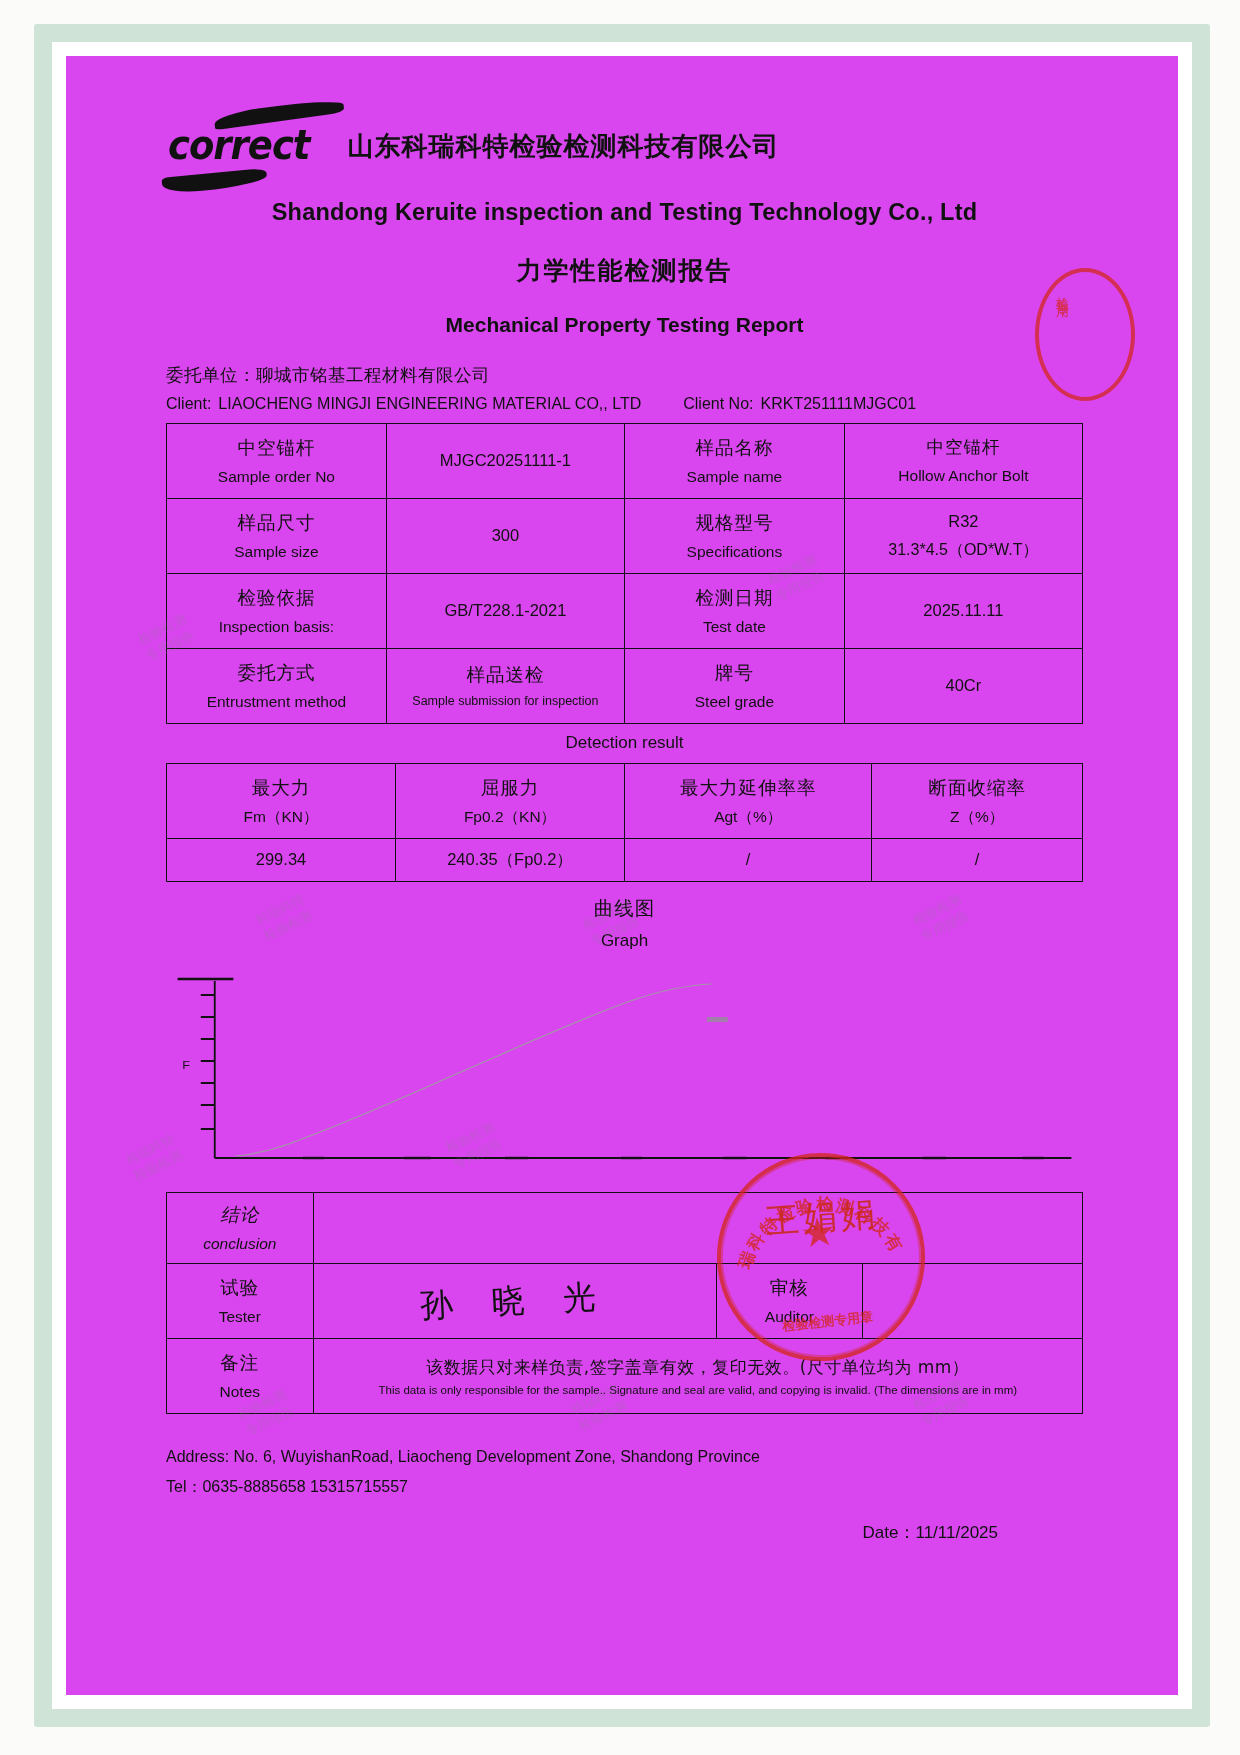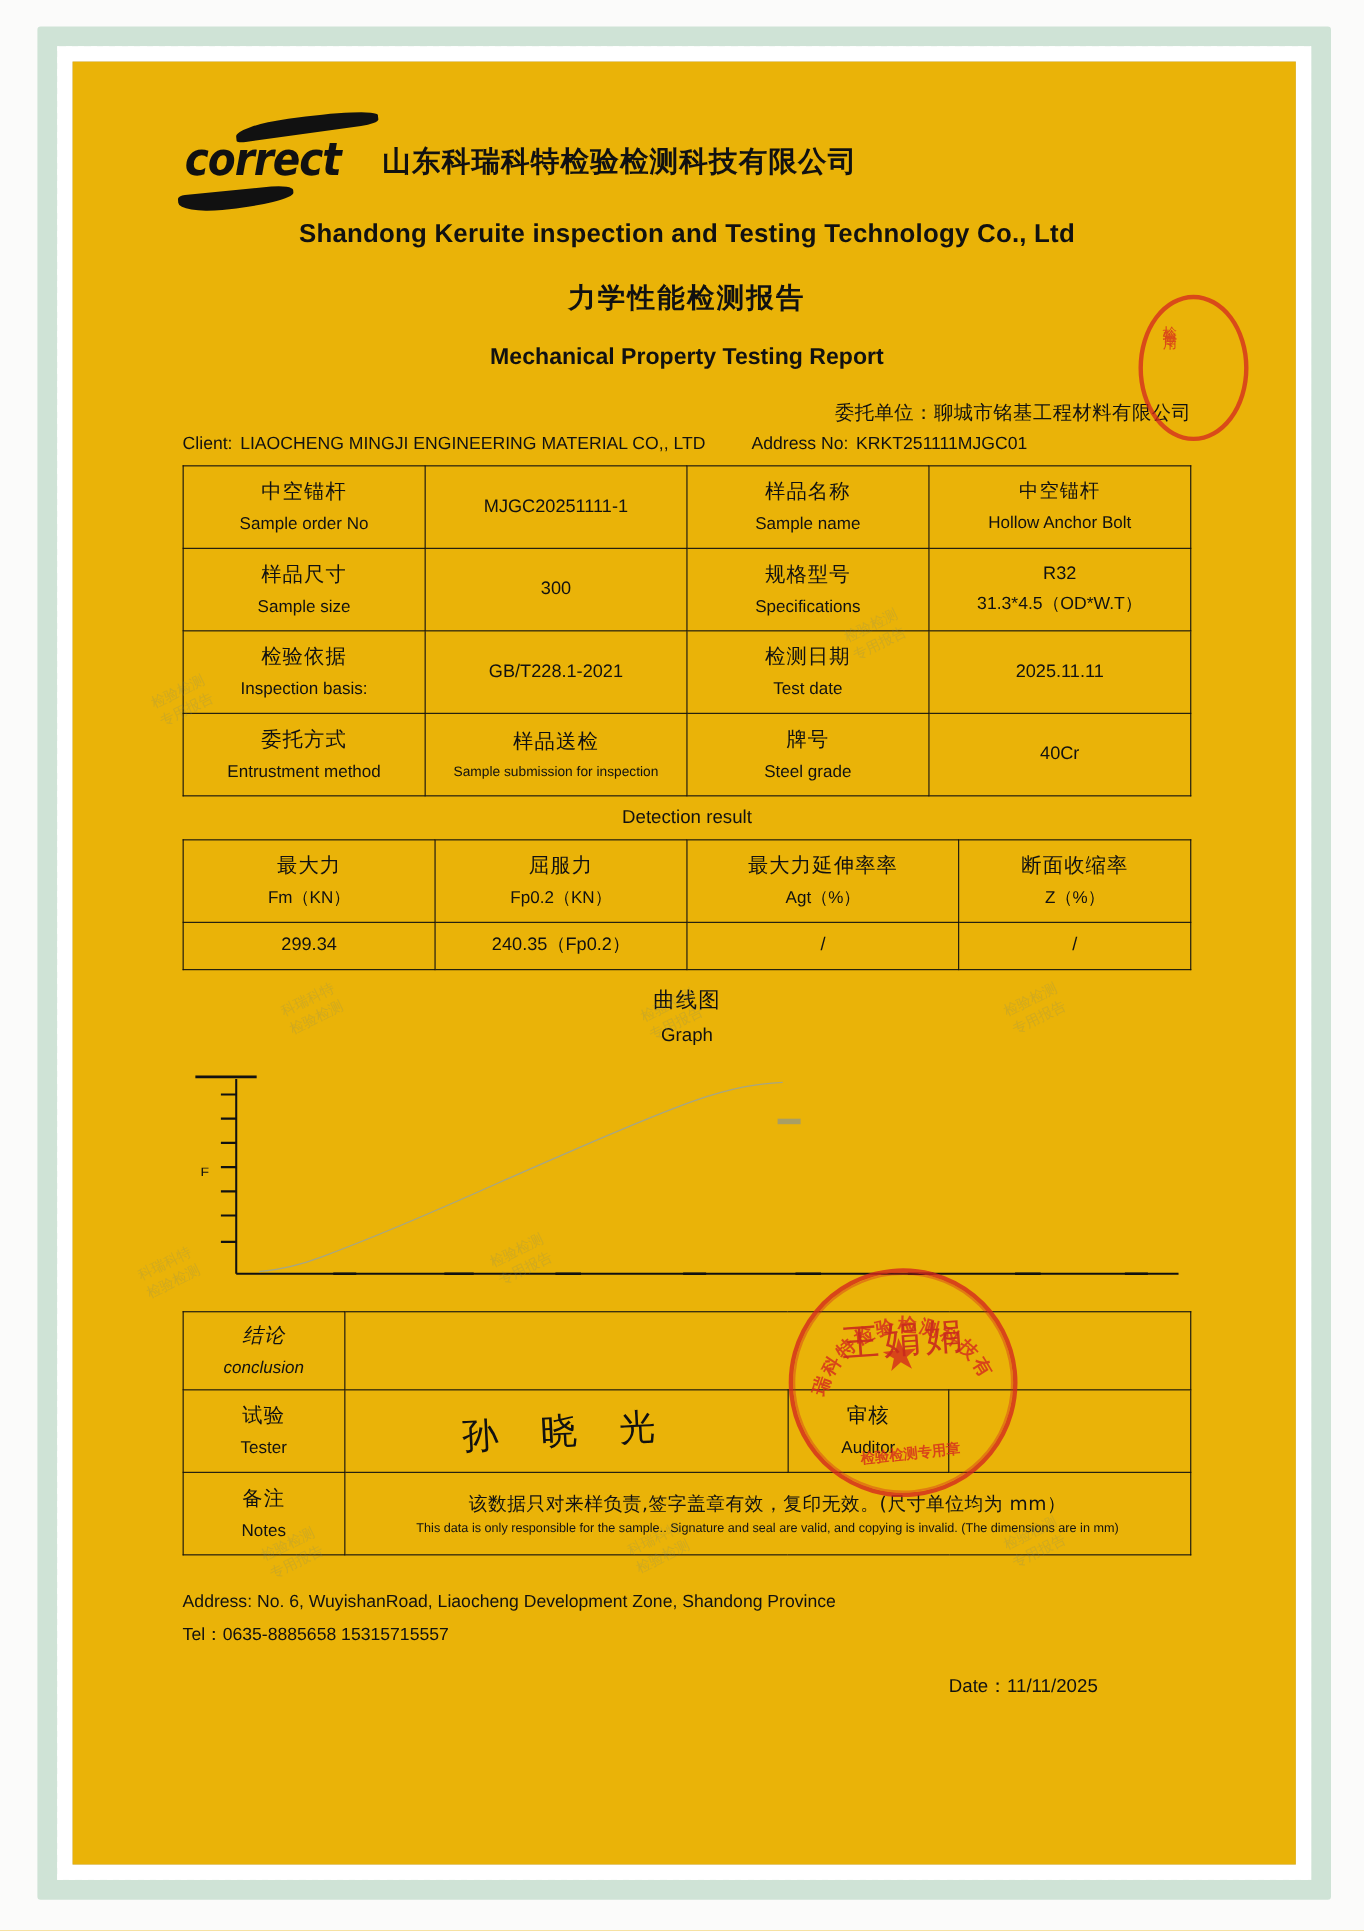--- a/index.html
+++ b/index.html
@@ -35,21 +35,21 @@
   }
   #border-inner-line{
     position:absolute;
     left:66px;top:56px;right:62px;bottom:60px;
     border:1.5px solid #b9b9b9;
     box-sizing:border-box;
   }
   #sheet{
     position:absolute;
     left:66px;top:56px;right:62px;bottom:60px;
-    background:#eab308;
+    background:#d946ef;
     box-sizing:border-box;
     overflow:hidden;
   }
   .content{
     position:absolute;
     left:100px;right:95px;top:60px;
   }
 
   
   .hdr-row{display:flex;align-items:center;gap:36px;}
@@ -86,21 +86,21 @@
     text-align:center;font-family:"DejaVu Sans",sans-serif;
     font-size:25px;font-weight:600;margin-top:28px;letter-spacing:2px;
   }
   .en-title{
     text-align:center;font-size:21px;font-weight:bold;margin-top:26px;
   }
 
   
   .client-cn{
     font-family:"DejaVu Sans",sans-serif;
-    font-size:17.5px;margin-top:26px;letter-spacing:.5px;text-align:right;
+    font-size:17.5px;margin-top:26px;letter-spacing:.5px;
   }
   .client-line{
     display:flex;align-items:baseline;margin-top:8px;font-size:16px;
   }
   .client-en{white-space:nowrap;}
   .report-no{margin-left:42px;white-space:nowrap;}
 
   
   table{border-collapse:collapse;width:100%;table-layout:fixed;}
   table td{
@@ -222,21 +222,21 @@
       </div>
 
       <div class="en-company">Shandong Keruite inspection and Testing Technology Co., Ltd</div>
       <div class="cn-title">力学性能检测报告</div>
       <div class="en-title">Mechanical Property Testing Report</div>
 
       <div class="client-cn">委托单位：聊城市铭基工程材料有限公司</div>
       <div class="client-line">
         <span class="client-en">Client:</span>
         <span class="client-en" style="margin-left:7px;">LIAOCHENG MINGJI ENGINEERING MATERIAL CO,, LTD</span>
-        <span class="report-no">Address No:</span>
+        <span class="report-no">Client No:</span>
         <span class="report-no" style="margin-left:7px;">KRKT251111MJGC01</span>
       </div>
 
       <table class="t-info">
         <colgroup>
             <col style="width:24%">
             <col style="width:26%">
             <col style="width:24%">
             <col style="width:26%">
           </colgroup>

